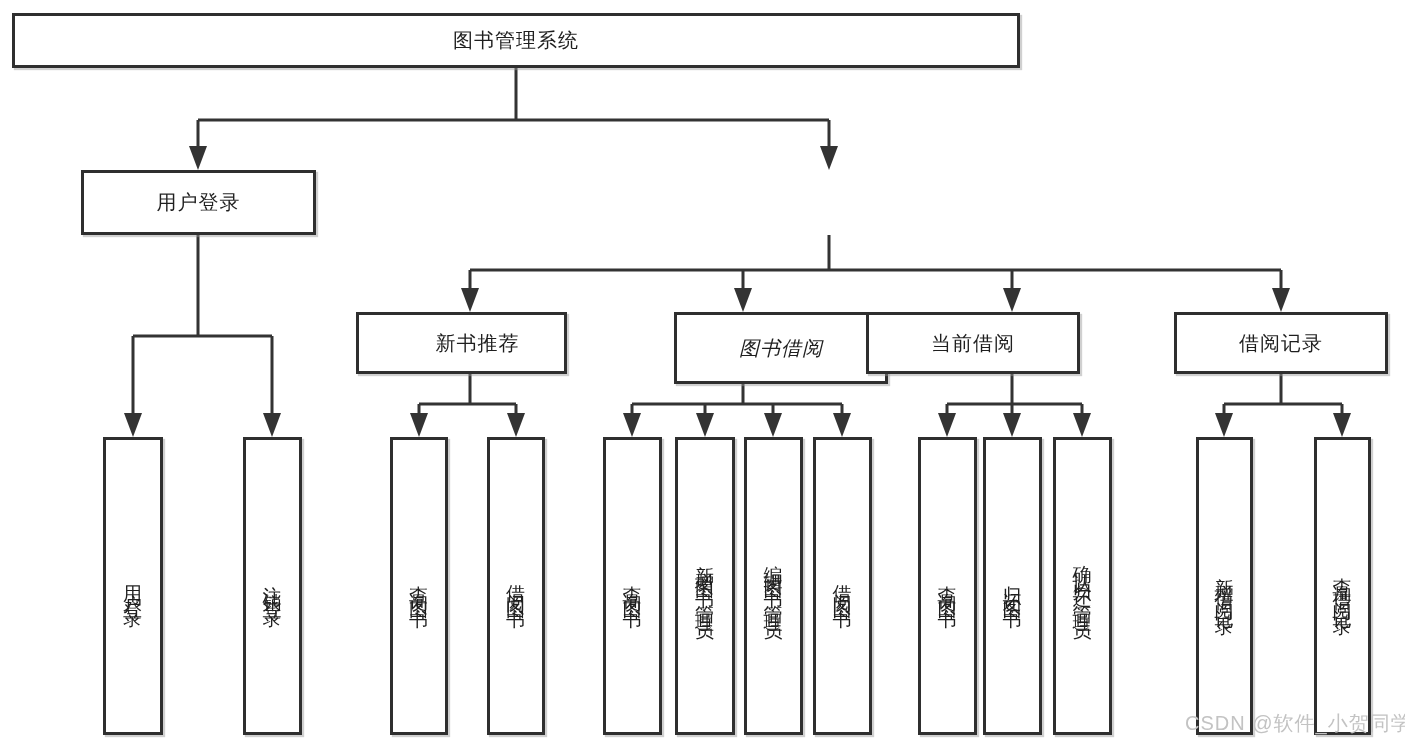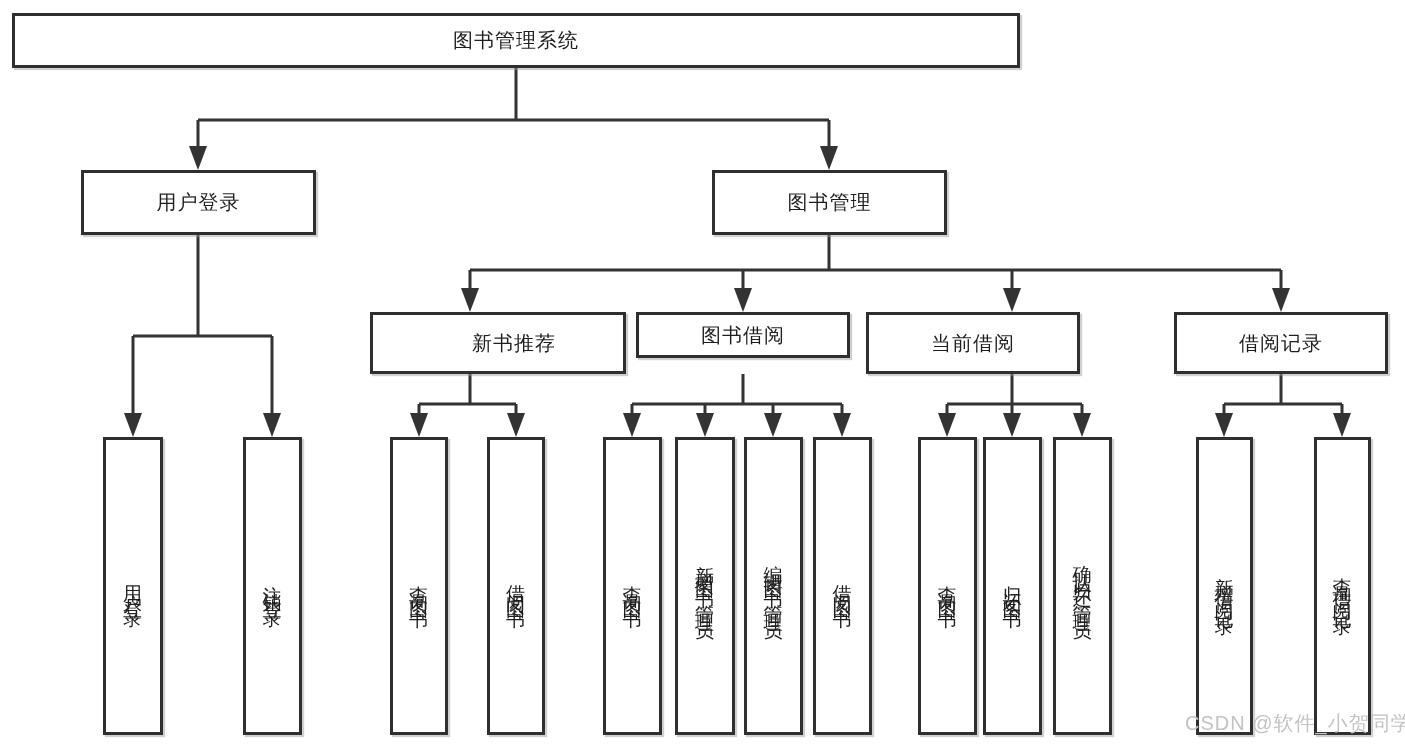--- a/index.html
+++ b/index.html
@@ -90,28 +90,25 @@
     </g>
   </svg>
 
   <div class="box" style="left:12px;top:13px;width:1008px;height:55px;">
     <span>图书管理系统</span>
   </div>
 
   <div class="box" style="left:81px;top:170px;width:235px;height:65px;">
     <span>用户登录</span>
   </div>
-  <div class="box" style="left:712px;top:170px;width:235px;height:65px;">
-    <span>图书管理</span>
-  </div>
 
-  <div class="box" style="left:370px;top:312px;width:256px;height:62px;padding-left:32px;">
+  <div class="box" style="left:356px;top:312px;width:211px;height:62px;padding-left:32px;">
     <span>新书推荐</span>
   </div>
-  <div class="box" style="left:636px;top:312px;width:214px;height:46px;">
+  <div class="box" style="left:674px;top:312px;width:214px;height:72px;font-style:italic;">
     <span>图书借阅</span>
   </div>
   <div class="box" style="left:866px;top:312px;width:214px;height:62px;">
     <span>当前借阅</span>
   </div>
   <div class="box" style="left:1174px;top:312px;width:214px;height:62px;">
     <span>借阅记录</span>
   </div>
 
   <div class="box vbox" style="left:103px;top:437px;width:60px;height:298px;">

